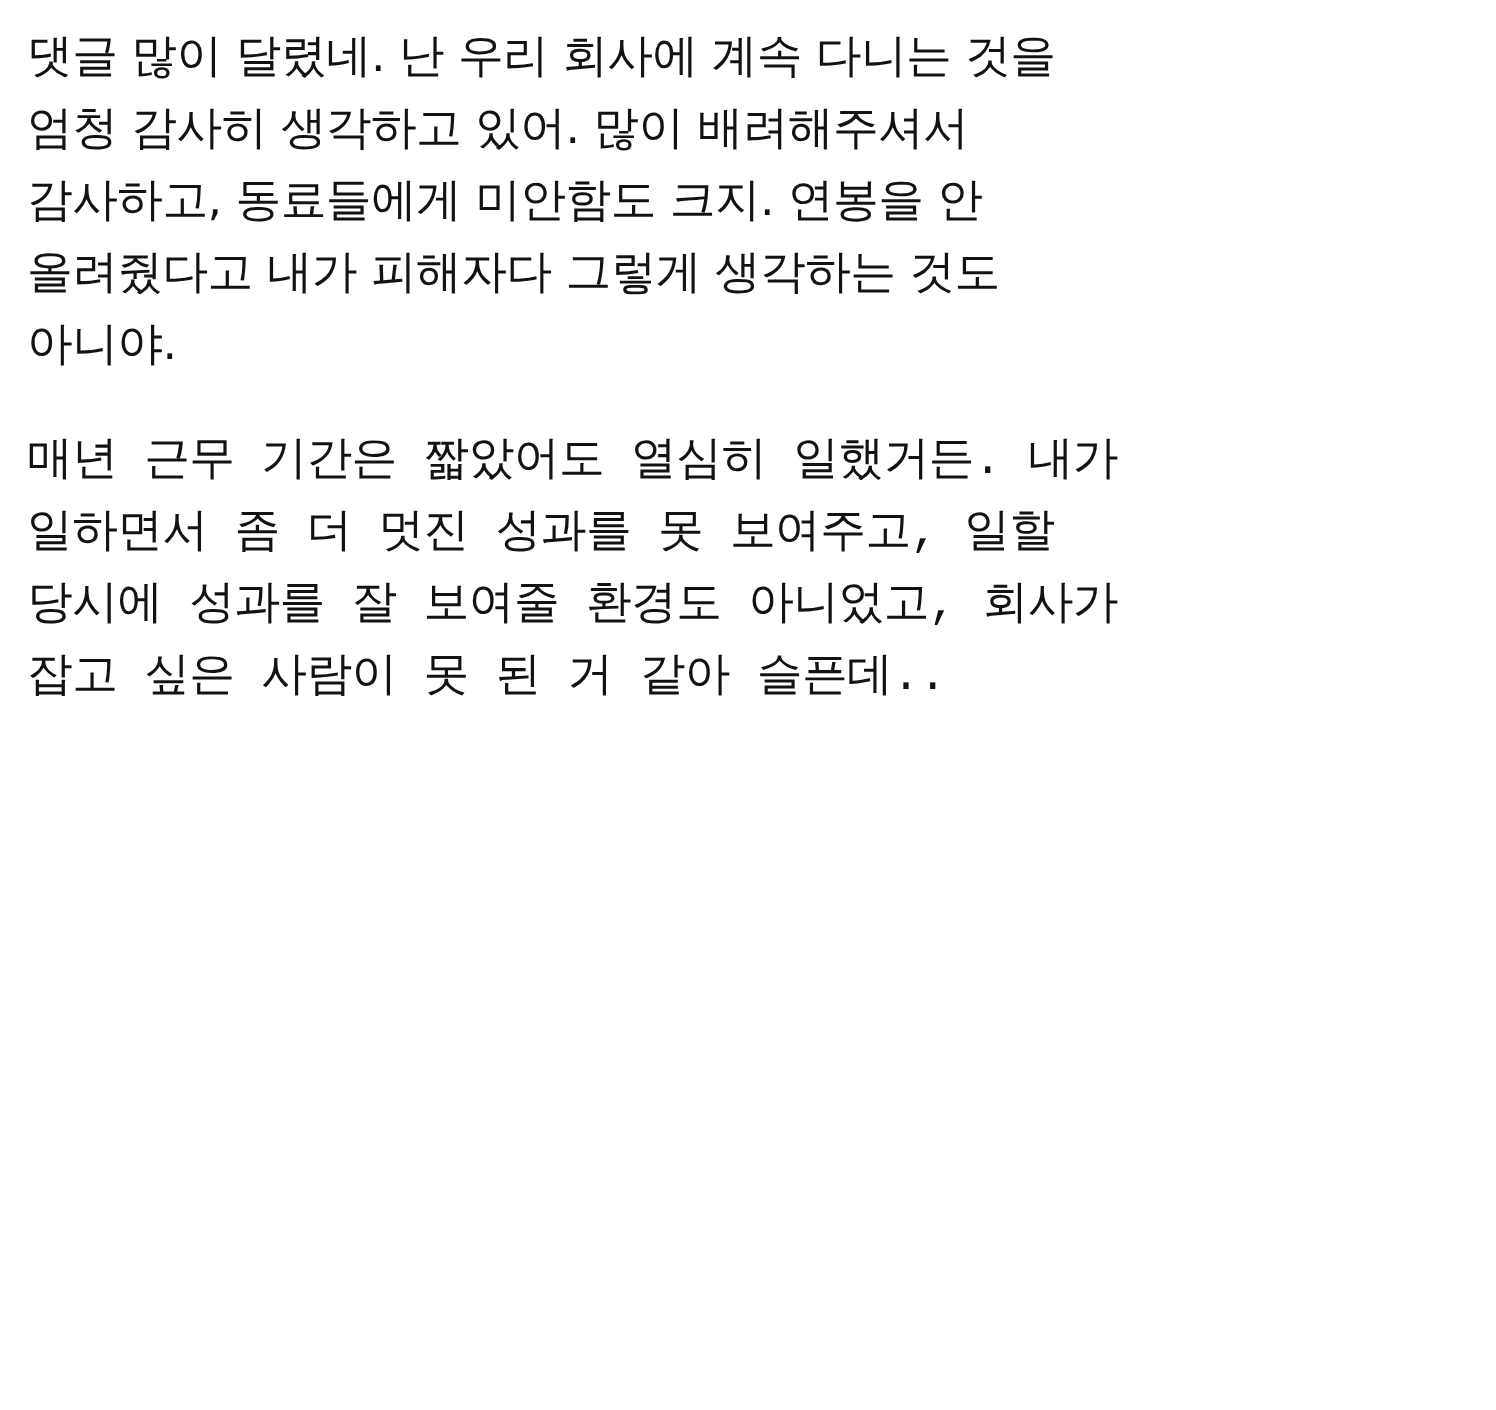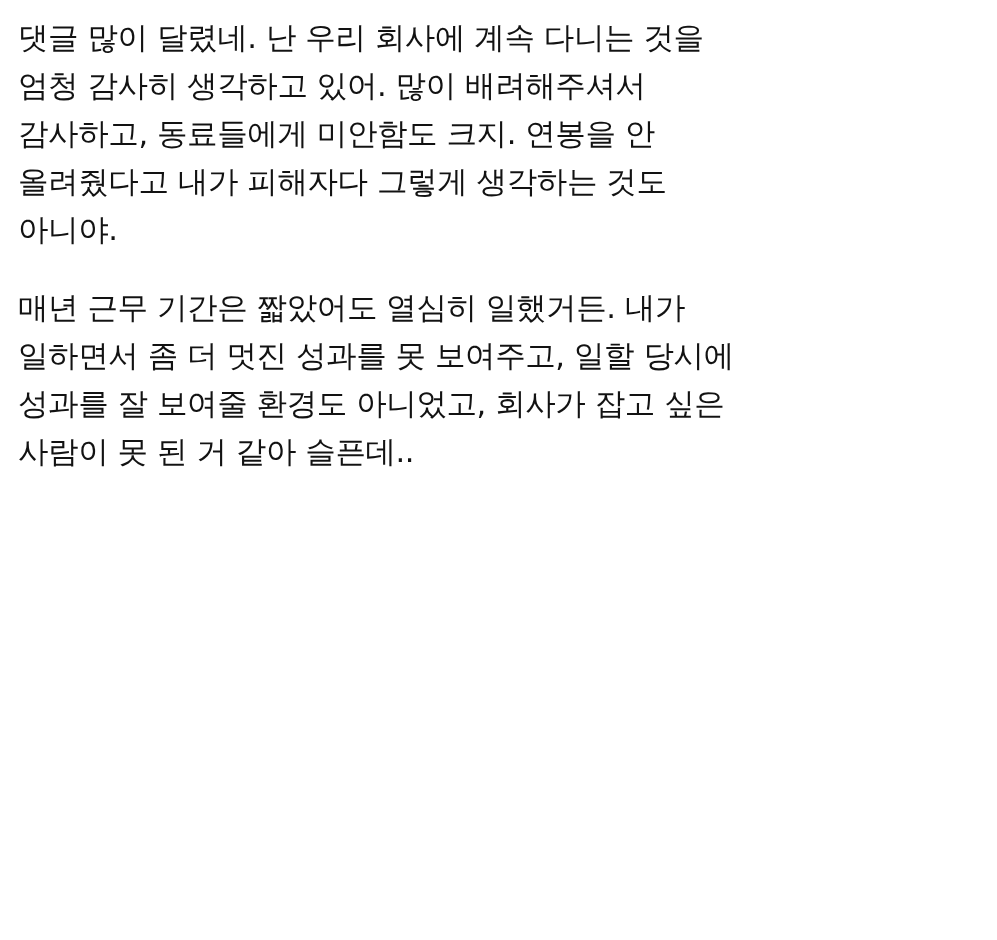--- a/index.html
+++ b/index.html
@@ -25,20 +25,21 @@
     font-size: 30.5px;
     line-height: 48px;
     letter-spacing: -0.4px;
     word-break: keep-all;
     margin: 0 0 30px 0;
     color: #121212;
     font-weight: 400;
   }
   .para:last-child {
     margin-bottom: 0;
+    font-family: Liberation Mono, monospace;
   }
 </style>
 </head>
 <body>
 
 <div class="page">
   <p class="para">댓글 많이 달렸네. 난 우리 회사에 계속 다니는 것을 엄청 감사히 생각하고 있어. 많이 배려해주셔서 감사하고, 동료들에게 미안함도 크지. 연봉을 안 올려줬다고 내가 피해자다 그렇게 생각하는 것도 아니야.</p>
   <p class="para">매년 근무 기간은 짧았어도 열심히 일했거든. 내가 일하면서 좀 더 멋진 성과를 못 보여주고, 일할 당시에 성과를 잘 보여줄 환경도 아니었고, 회사가 잡고 싶은 사람이 못 된 거 같아 슬픈데..</p>
 </div>
 

